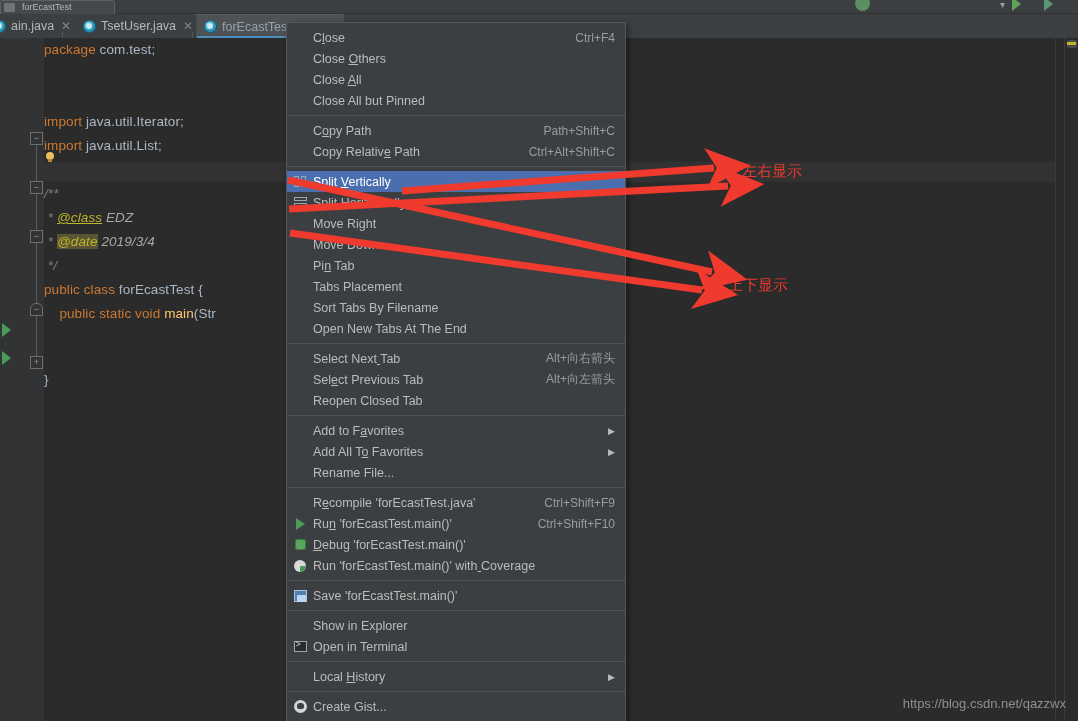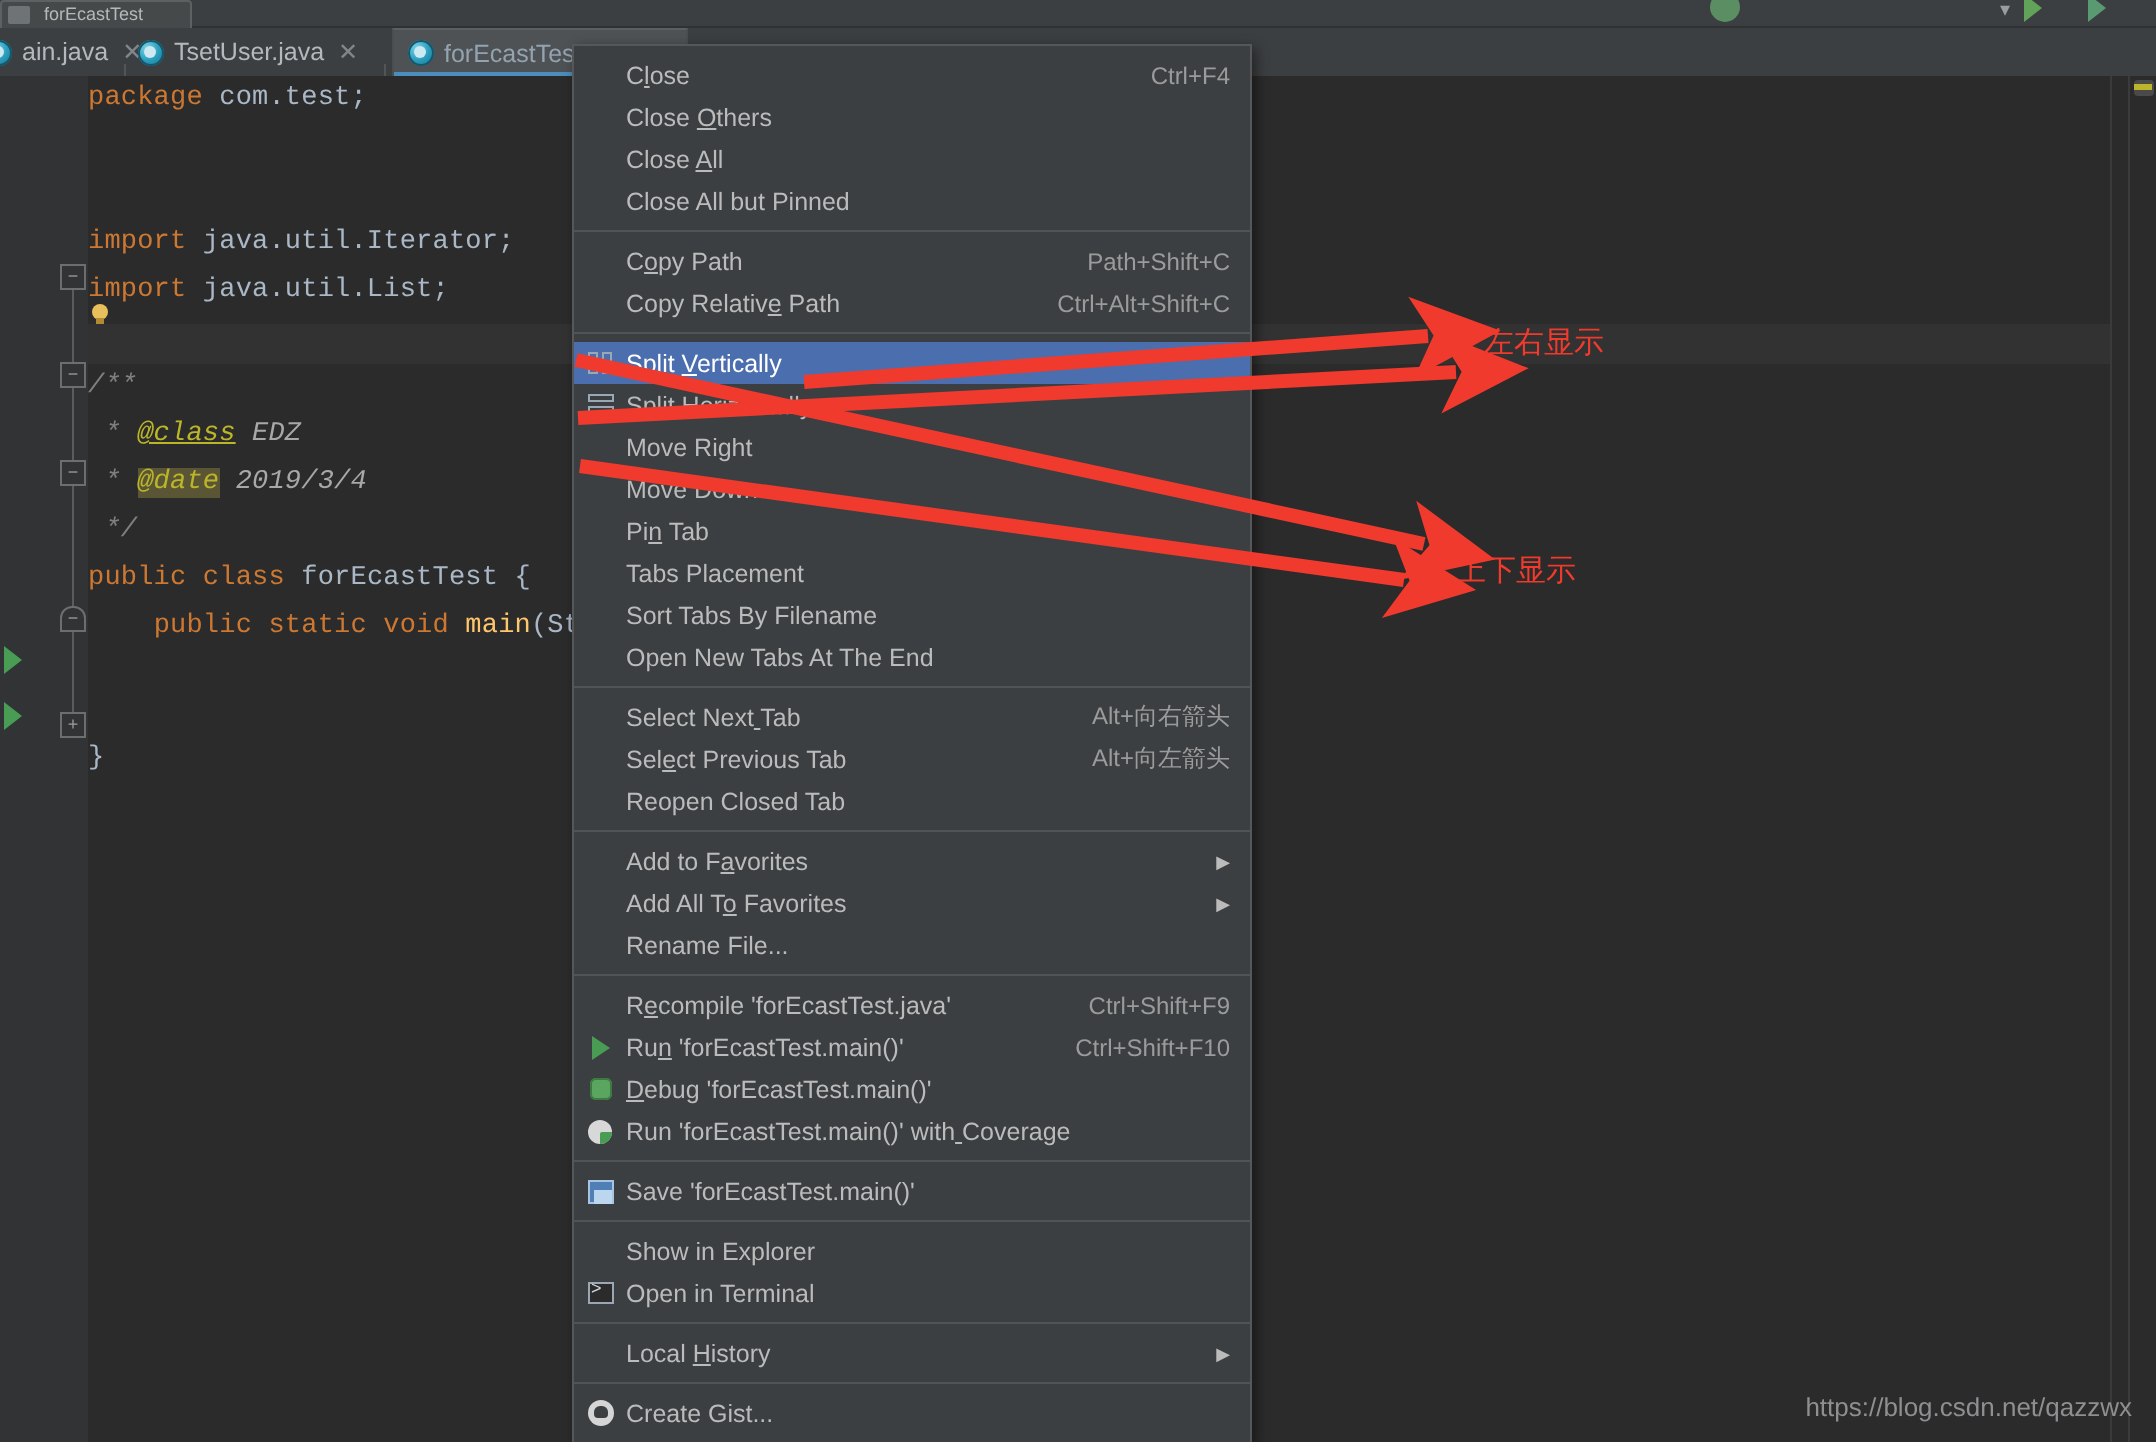--- a/index.html
+++ b/index.html
@@ -12,21 +12,21 @@
     position:relative;
     -webkit-font-smoothing:antialiased;
   }
 
   
   #toolbar-strip{
     position:absolute; left:0; top:0; width:1078px; height:14px;
     background:#3c3f41; border-bottom:1px solid #2f3133;
   }
   #tb-run-config{
-    left:880px; top:-4px; width:96px; height:17px;
+    left:880px; top:-4px; width:115px; height:17px;
     background:#45494a; border:1px solid #5c6164; border-radius:2px;
   }
   #tb-run-config-label{
     position:absolute; left:22px; top:0px; font-size:9px; color:#b6b8b9;
     line-height:15px; white-space:nowrap; overflow:hidden;
   }
   #tb-run-config-icon{
     position:absolute; left:4px; top:3px; width:11px; height:9px;
     background:#6e7375; border-radius:1px;
   }
@@ -57,21 +57,21 @@
     background:radial-gradient(circle at 35% 32%, #7fd6e8 0%, #2a9fbd 48%, #1b6f8c 100%);
     box-shadow:inset 0 0 0 1px #17556b;
     position:relative; flex:none;
   }
   .tab-icon:after{
     content:""; position:absolute; left:3px; top:3px; width:6px;height:6px;
     border-radius:50%; background:#cfe9f2;
   }
   .tab-close{ color:#80868a; font-size:12px; margin-left:2px; }
   #tab-main{ left:-14px; width:78px; }
-  #tab-tsetuser{ left:62px; width:124px;text-align:center; }
+  #tab-tsetuser{ left:76px; width:124px;text-align:center; }
   #tab-forecast{
     left:196px; width:148px;
     background:#4e5254;
     border-top:1px solid #5b5f61;
     border-left:1px solid #4a4e50;
     border-right:1px solid #4a4e50;
   }
   #tab-forecast .tab-label{ color:#93a3b0; }
   #tab-forecast-underline{
     position:absolute; left:197px; top:36px; width:146px; height:2px;
@@ -117,21 +117,21 @@
     border-bottom:7px solid transparent;
   }
   #run-arrow-class{ top:285px; }
   #run-arrow-main{ top:313px; }
 
   #code-surface{
     position:absolute; left:44px; top:0; width:990px; height:683px;
   }
   .code-line{
     position:absolute; left:0;
-    font-family:Liberation Mono, monospace;
+    font-family:Liberation Sans, sans-serif;
     font-size:13.5px; white-space:pre; color:#a9b7c6; letter-spacing:0.1px;
   }
   .kw { color:#cc7832; }
   .cls{ color:#a9b7c6; }
   .cmt{ color:#808080; font-style:italic; }
   .doctag{ color:#bbb529; text-decoration:underline; font-style:italic; }
   .doctag-hl{ color:#bbb529; background:#5a5635; font-style:italic; }
   .docval{ color:#a8a8a8; font-style:italic; }
   #line-highlight{
     position:absolute; left:44px; top:124px; width:1034px; height:20px;

